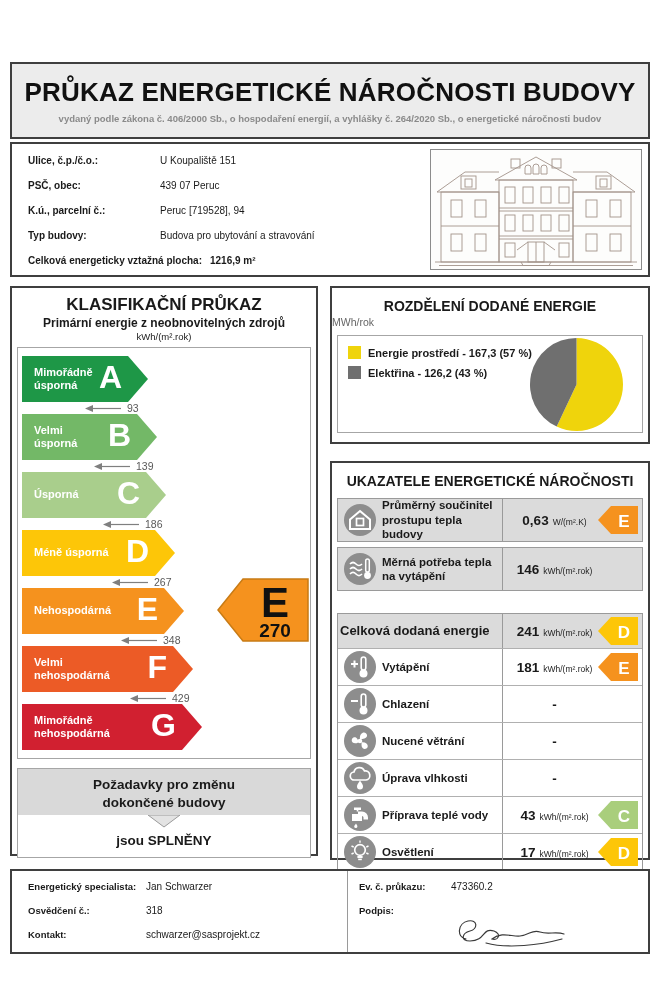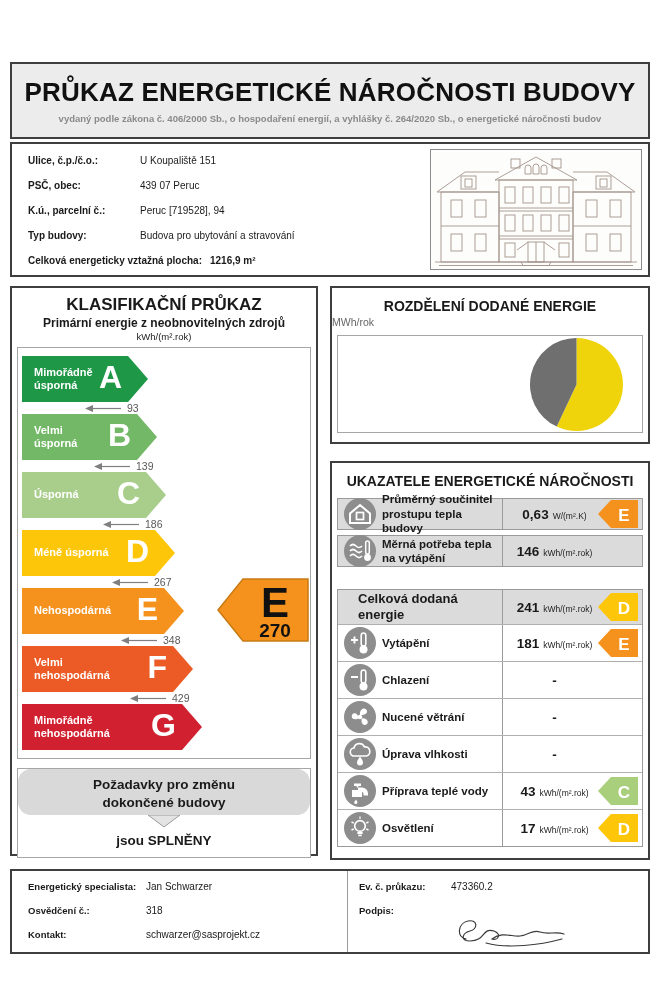--- a/index.html
+++ b/index.html
@@ -9,21 +9,21 @@
 
   
   .header-box{left:10px;top:62px;width:640px;height:77px;background:#ececec;text-align:center;}
   .hdr-title{font-size:26px;font-weight:700;margin-top:13px;letter-spacing:.2px;color:#111;}
   .hdr-sub{font-size:9.5px;font-weight:700;color:#8a8a8a;margin-top:5px;}
 
   
   .info-box{left:10px;top:142px;width:640px;height:135px;}
   .info-rows{position:absolute;left:16px;top:11px;}
   .info-row{display:flex;height:25px;align-items:flex-start;}
-  .info-label{width:112px;font-size:10px;font-weight:700;}
+  .info-label{width:132px;font-size:10px;font-weight:700;}
   .info-value{font-size:10px;}
   .area-row{position:absolute;left:16px;top:111px;font-size:10px;font-weight:700;}
   .area-row .area-value{margin-left:8px;}
   .building-frame{position:absolute;right:6px;top:5px;width:212px;height:121px;
                   border:1px solid #8c8c8c;background:#fdfdfc;box-sizing:border-box;}
 
   
   .class-panel{left:10px;top:286px;width:308px;height:570px;}
   .cp-title{font-size:17px;font-weight:700;text-align:center;margin-top:7px;}
   .cp-sub{font-size:12px;font-weight:700;text-align:center;margin-top:1px;}
@@ -39,21 +39,21 @@
              color:#fff;font-size:11px;font-weight:700;line-height:1.2;white-space:pre-line;}
   .bar-letter{position:absolute;top:50%;transform:translateY(-54%);
               color:#fff;font-size:32px;font-weight:700;}
   .threshold{position:absolute;top:46px;height:12px;display:flex;align-items:center;
              font-size:10.5px;color:#595959;}
   .threshold svg{margin-right:5px;}
   .rating-marker{position:absolute;left:198px;top:229px;width:94px;height:66px;}
 
   .req-box{margin:9px 5px 0 5px;border:1px solid #a6a6a6;background:#fff;}
   .req-head{height:46px;background:#d9d9d9;text-align:center;font-size:13.5px;font-weight:700;
-            white-space:pre-line;line-height:1.35;padding-top:7px;box-sizing:border-box;border-radius:13px;}
+            white-space:pre-line;line-height:1.35;padding-top:7px;box-sizing:border-box;}
   .req-chevron{height:13px;text-align:center;line-height:0;}
   .req-result{text-align:center;font-size:13.5px;font-weight:700;padding:5px 0 9px;}
 
   
   .pie-panel{left:330px;top:286px;width:320px;height:158px;}
   .pp-title{font-size:14px;font-weight:700;text-align:center;margin-top:10px;}
   .pp-unit{font-size:10.5px;text-align:left;color:#666;margin-top:2px;}
   .pie-inner{position:relative;margin:7px 5px 0 5px;height:98px;border:1px solid #a6a6a6;box-sizing:border-box;}
   .legend{position:absolute;left:10px;top:10px;}
   .legend-item{display:flex;align-items:center;margin-bottom:7px;}
@@ -61,28 +61,28 @@
   .legend-text{font-size:11px;font-weight:700;}
   .pie-svg{position:absolute;right:18px;top:1px;}
 
   
   .ind-panel{left:330px;top:461px;width:320px;height:399px;}
   .ip-title{font-size:14px;font-weight:700;text-align:center;margin-top:10px;}
   .ind-rows{margin:9px 5px 0 5px;}
   .ind-box{border:1px solid #9a9a9a;background:#dbdbdb;margin-bottom:5px;}
   .ind-box.gap{margin-bottom:22px;}
   .ind-table{border:1px solid #9a9a9a;}
-  .ind-row{display:flex;align-items:stretch;height:30px;}
+  .ind-row{display:flex;align-items:stretch;height:42px;}
   .ind-table .ind-row{height:36px;border-top:1px solid #b0b0b0;}
   .ind-table .ind-row:first-child{border-top:none;height:34px;}
   .ind-row.shaded{background:#dbdbdb;}
   .ind-iconwrap{width:44px;display:flex;align-items:center;justify-content:center;flex:0 0 auto;}
   .ind-label{flex:1;display:flex;align-items:center;font-size:11.5px;font-weight:700;
              white-space:pre-line;line-height:1.25;}
-  .ind-label.noicon{padding-left:20px;font-size:13px;}
+  .ind-label.noicon{padding-left:2px;font-size:13px;}
   .val-cell{width:140px;flex:0 0 auto;border-left:1px solid #9a9a9a;position:relative;
             display:flex;align-items:center;justify-content:center;
             padding-right:36px;box-sizing:border-box;}
   .val-num{font-size:13.5px;font-weight:700;}
   .val-unit{font-size:8.5px;margin-left:4px;color:#222;}
   .badge{position:absolute;right:3px;top:50%;transform:translateY(-50%);line-height:0;}
 
   
   .footer-box{left:10px;top:869px;width:640px;height:85px;}
   .foot-left{position:absolute;left:16px;top:10px;}
@@ -318,20 +318,30 @@
           </svg>
       </div>
       <div class="req-result">jsou SPLNĚNY</div>
     </div>
   </div>
 
   <div class="box pie-panel">
     <div class="pp-title">ROZDĚLENÍ DODANÉ ENERGIE</div>
     <div class="pp-unit">MWh/rok</div>
     <div class="pie-inner">
+      <div class="legend" id="pie-legend">
+          <div class="legend-item">
+            <span class="legend-swatch" style="background: rgb(239, 212, 12);"></span>
+            <span class="legend-text">Energie prostředí - 167,3 (57 %)</span>
+          </div>
+          <div class="legend-item">
+            <span class="legend-swatch" style="background: rgb(111, 111, 111);"></span>
+            <span class="legend-text">Elektřina - 126,2 (43 %)</span>
+          </div>
+        </div>
       <svg class="pie-svg" id="pie-svg" width="95" height="95" viewBox="0 0 96 96">
           <path d="M48,48 L48.00,1.00 A47,47 0 1 1 27.99,90.53 Z" fill="#EFD40C"></path>
           <path d="M48,48 L27.99,90.53 A47,47 0 0 1 48.00,1.00 Z" fill="#6F6F6F"></path>
         </svg>
     </div>
   </div>
 
   <div class="box ind-panel">
     <div class="ip-title">UKAZATELE ENERGETICKÉ NÁROČNOSTI</div>
     <div class="ind-rows" id="ind-rows">

